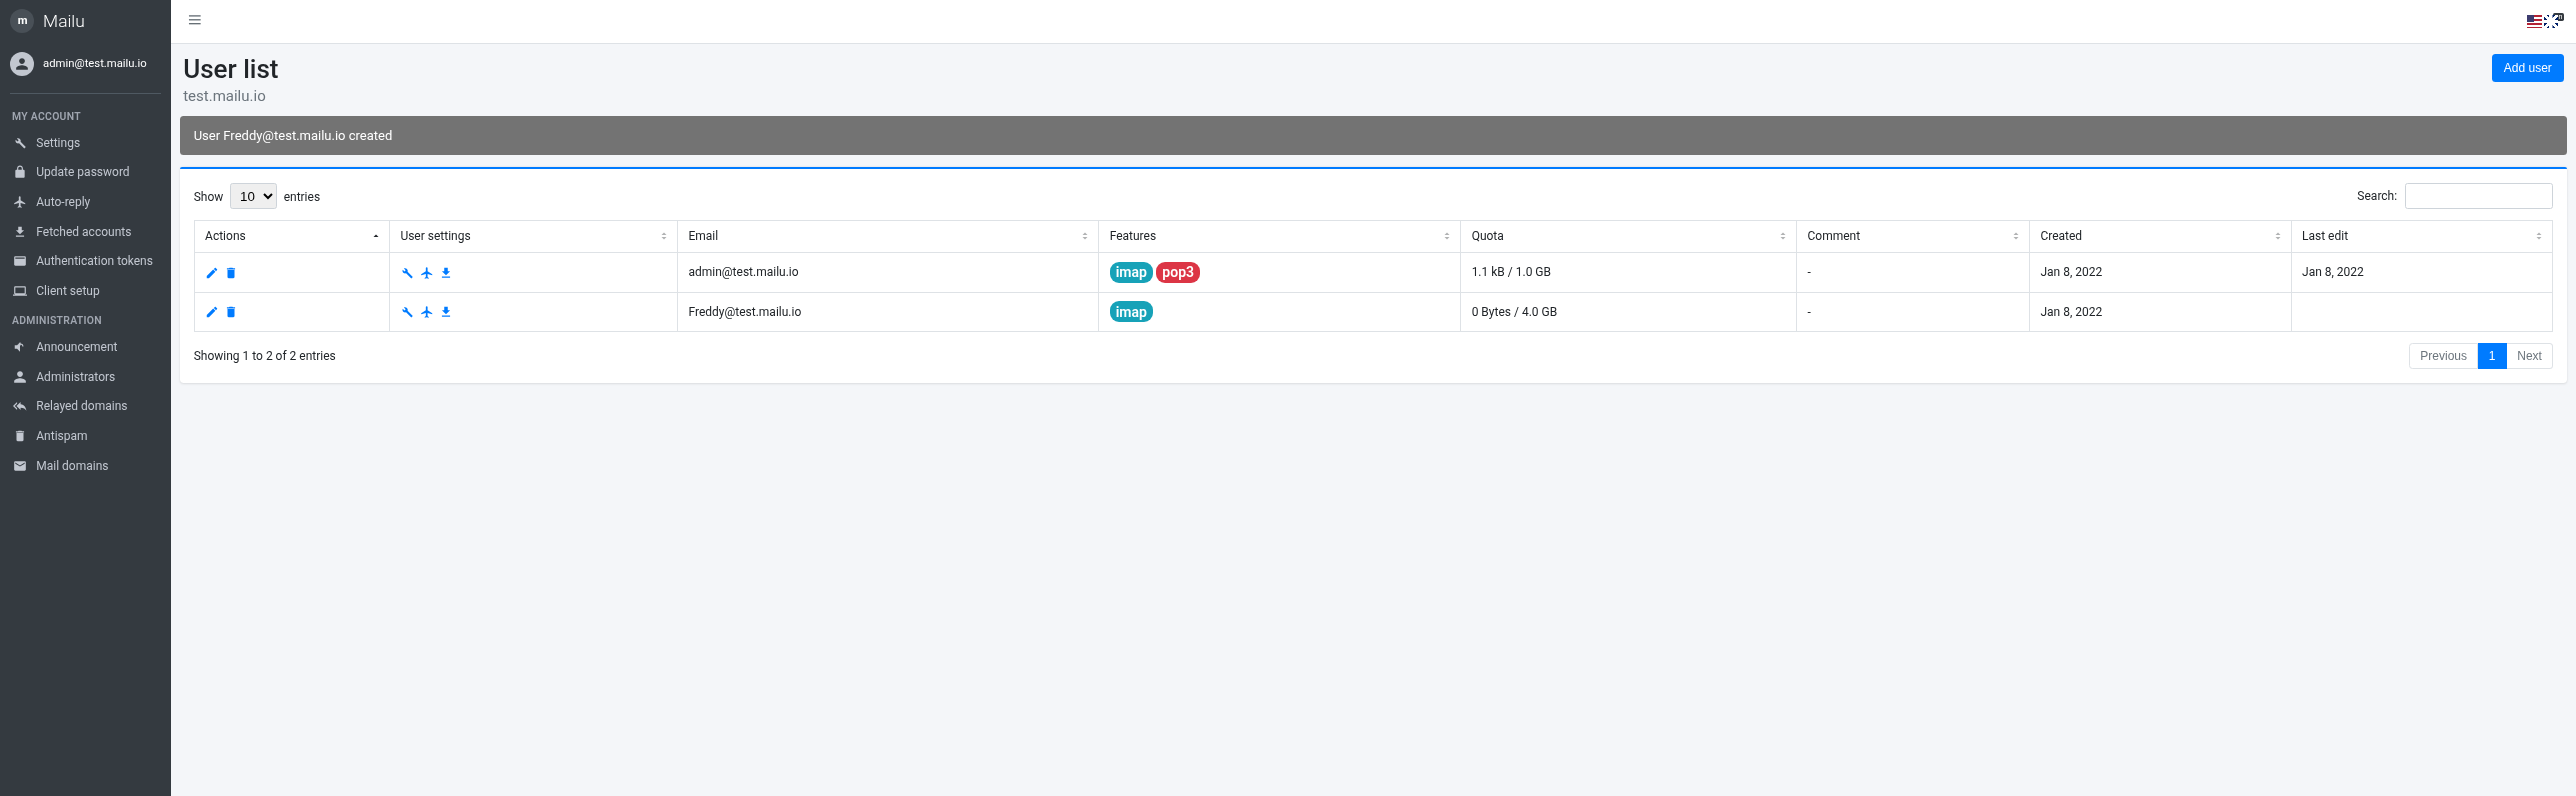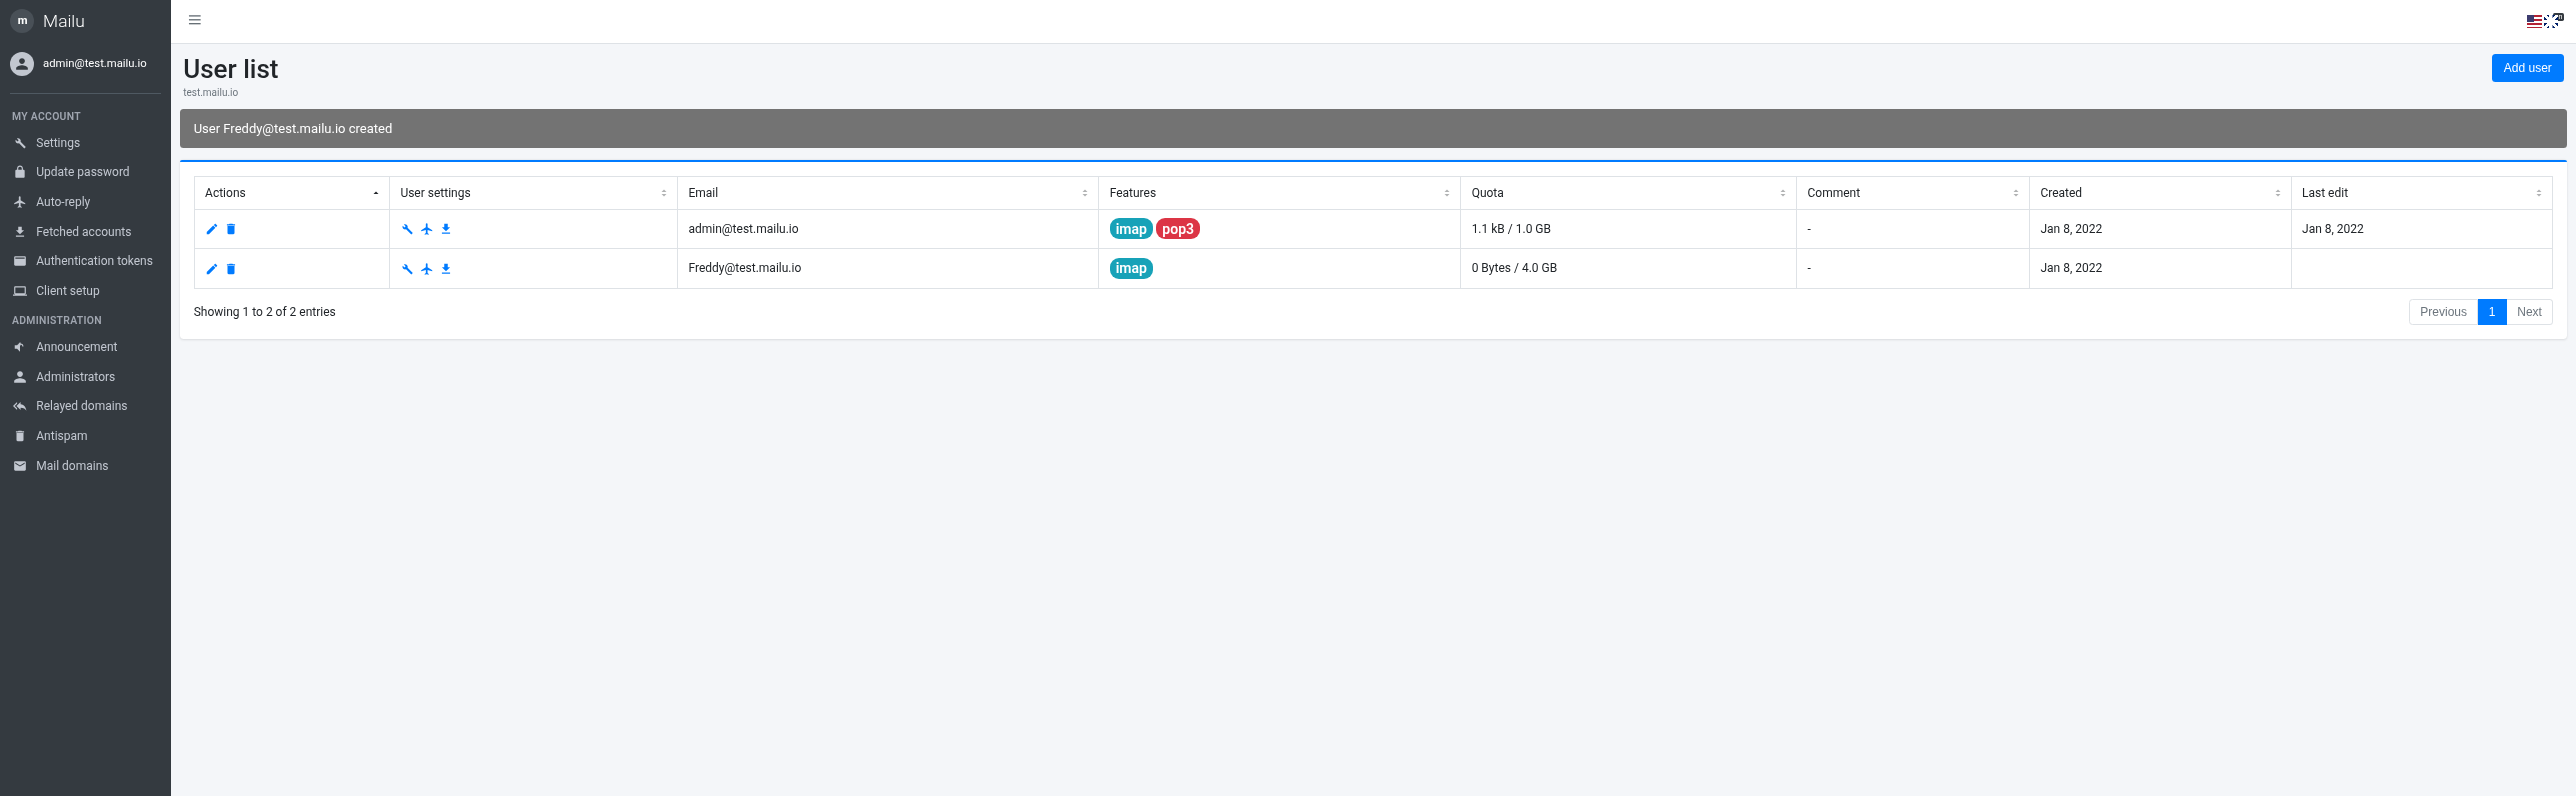--- a/index.html
+++ b/index.html
@@ -25,21 +25,21 @@
     .main { flex: 1; display: flex; flex-direction: column; }
     .topbar { background: #fff; border-bottom: 0.9px solid #dee2e6; padding: 8.7px 12px; display: flex; align-items: center; justify-content: space-between; }
     .hamburger { cursor: pointer; padding: 3.5px; }
     .hamburger svg { width: 15.6px; height: 15.6px; stroke: #606970; fill: none; stroke-width: 2; }
     .lang-code { position: absolute; right: -1.7px; top: -1.7px; font-size: 7px; background: #343a40; color: #fff; padding: 0 1.7px; border-radius: 1.7px; }
     .flag-wrap { display:flex; gap:1.7px; align-items:center; }
     
     .content { padding: 10.4px 8.7px; flex: 1; }
     .content-header { display: flex; justify-content: space-between; align-items: flex-start; margin-bottom: 10.4px; padding: 0 3.5px; }
     .page-title { font-size: 26px; font-weight: 500; color: #212529; line-height: 1.2; }
-    .page-subtitle { font-size: 10px; color: #6c757d; margin-top: 1.7px; }
+    .page-subtitle { font-size: 15px; color: #6c757d; margin-top: 1.7px; }
     .btn-primary { background: #007bff; color: #fff; border: none; padding: 7px 12px; border-radius: 3.5px; font-size: 12px; cursor: pointer; }
     
     .alert-info { background: #737373; color: #fff; padding: 12px 14px; border-radius: 3.5px; margin-bottom: 12px; font-size: 13px; }
     
     .card { background: #fff; border-radius: 3.5px; box-shadow: 0 0 0.9px rgba(0,0,0,0.1), 0 0.9px 2.6px rgba(0,0,0,0.1); }
     .card-accent { height: 2.6px; background: #007bff; border-radius: 3.5px 3.5px 0 0; }
     .card-body { padding: 14px; }
     
     .table-controls { display: flex; justify-content: space-between; align-items: center; margin-bottom: 10.4px; font-size: 12px; }
     .show-select { padding: 3.5px 5.2px; border: 0.9px solid #ced4da; border-radius: 2.6px; margin: 0 3.5px; }
@@ -205,20 +205,33 @@
           <div class="page-subtitle">test.mailu.io</div>
         </div>
         <button class="btn-primary">Add user</button>
       </div>
 
       <div class="alert-info">User Freddy@test.mailu.io created</div>
 
       <div class="card">
         <div class="card-accent"></div>
         <div class="card-body">
+          <div class="table-controls">
+            <div>
+              <span>Show</span>
+              <select class="show-select">
+                <option>10</option>
+              </select>
+              <span>entries</span>
+            </div>
+            <div>
+              <span>Search:</span>
+              <input class="search-input" type="text" value="" style="">
+            </div>
+          </div>
 
           <table class="data">
             <thead>
               <tr>
                 <th class="sorted-asc"><span>Actions</span><span class="sort-icon"><svg viewBox="0 0 24 24">
                         <path class="up" d="M7 14l5-5 5 5z"></path>
                       </svg></span></th>
                 <th><span>User settings</span><span class="sort-icon"><svg viewBox="0 0 24 24">
                         <path d="M7 10l5-5 5 5z"></path>
                         <path d="M7 14l5 5 5-5z"></path>

